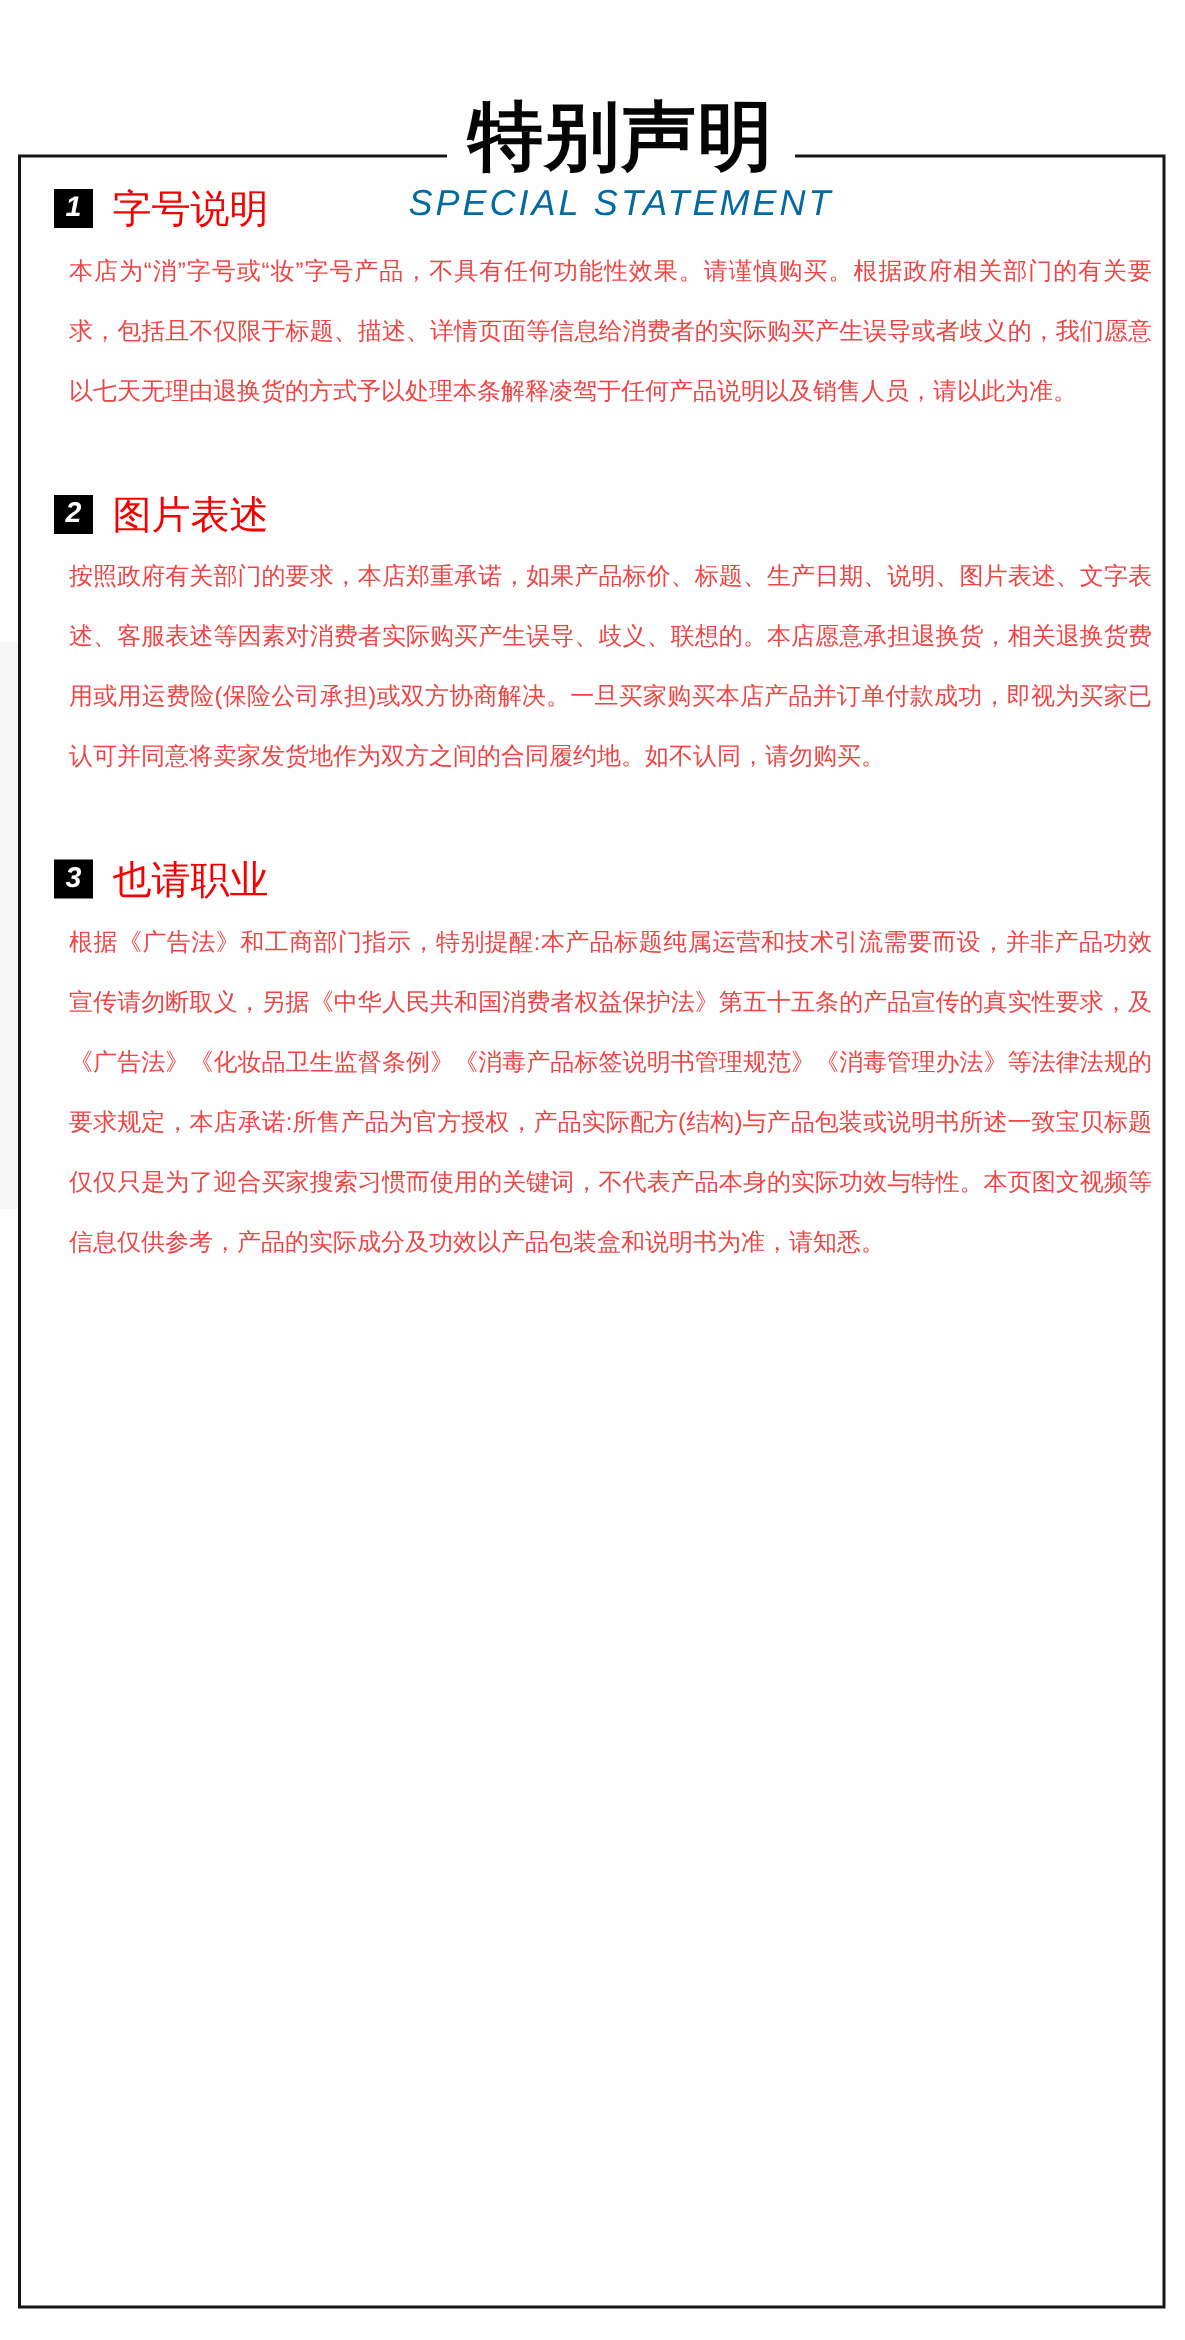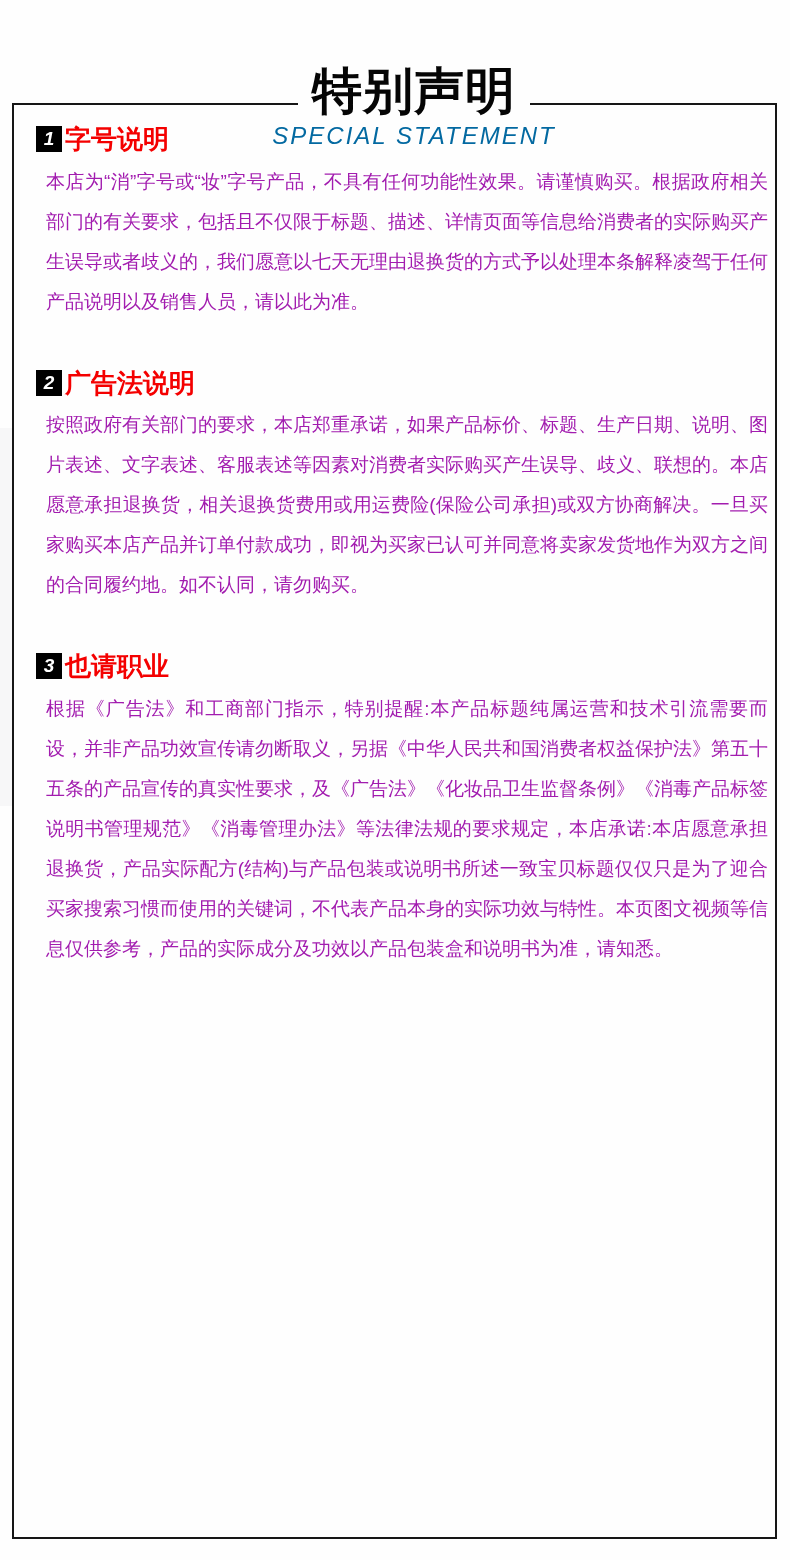--- a/index.html
+++ b/index.html
@@ -79,31 +79,31 @@
     background: #000000;
     color: #ffffff;
     font-size: 19px;
     font-weight: 700;
     font-style: italic;
     line-height: 26px;
     text-align: center;
     flex: 0 0 auto;
   }
   .section-heading {
-    margin-left: 3px;
+    margin-left: 13px;
     font-size: 26px;
-    font-weight: 700;
+    font-weight: 400;
     color: #f40000;
     line-height: 1.1;
   }
   .section-body p {
     margin: 8px 0 0 10px;
-    font-size: 19px;
+    font-size: 16px;
     line-height: 40px;
-    color: #a21caf;
+    color: #ef4444;
     text-align: justify;
     text-justify: inter-ideograph;
     word-break: break-all;
   }
   .section-body p + p { margin-top: 16px; }
 </style>
 </head>
 <body>
 
 <div class="page">
@@ -125,31 +125,31 @@
         <div class="section-heading">字号说明</div>
       </div>
       <div class="section-body">
         <p>本店为“消”字号或“妆”字号产品，不具有任何功能性效果。请谨慎购买。根据政府相关部门的有关要求，包括且不仅限于标题、描述、详情页面等信息给消费者的实际购买产生误导或者歧义的，我们愿意以七天无理由退换货的方式予以处理本条解释凌驾于任何产品说明以及销售人员，请以此为准。</p>
       </div>
     </div>
 
     <div class="section">
       <div class="section-head">
         <div class="badge">2</div>
-        <div class="section-heading">广告法说明</div>
+        <div class="section-heading">图片表述</div>
       </div>
       <div class="section-body">
         <p>按照政府有关部门的要求，本店郑重承诺，如果产品标价、标题、生产日期、说明、图片表述、文字表述、客服表述等因素对消费者实际购买产生误导、歧义、联想的。本店愿意承担退换货，相关退换货费用或用运费险(保险公司承担)或双方协商解决。一旦买家购买本店产品并订单付款成功，即视为买家已认可并同意将卖家发货地作为双方之间的合同履约地。如不认同，请勿购买。</p>
       </div>
     </div>
 
     <div class="section">
       <div class="section-head">
         <div class="badge">3</div>
         <div class="section-heading">也请职业</div>
       </div>
       <div class="section-body">
-        <p>根据《广告法》和工商部门指示，特别提醒:本产品标题纯属运营和技术引流需要而设，并非产品功效宣传请勿断取义，另据《中华人民共和国消费者权益保护法》第五十五条的产品宣传的真实性要求，及《广告法》《化妆品卫生监督条例》《消毒产品标签说明书管理规范》《消毒管理办法》等法律法规的要求规定，本店承诺:本店愿意承担退换货，产品实际配方(结构)与产品包装或说明书所述一致宝贝标题仅仅只是为了迎合买家搜索习惯而使用的关键词，不代表产品本身的实际功效与特性。本页图文视频等信息仅供参考，产品的实际成分及功效以产品包装盒和说明书为准，请知悉。</p>
+        <p>根据《广告法》和工商部门指示，特别提醒:本产品标题纯属运营和技术引流需要而设，并非产品功效宣传请勿断取义，另据《中华人民共和国消费者权益保护法》第五十五条的产品宣传的真实性要求，及《广告法》《化妆品卫生监督条例》《消毒产品标签说明书管理规范》《消毒管理办法》等法律法规的要求规定，本店承诺:所售产品为官方授权，产品实际配方(结构)与产品包装或说明书所述一致宝贝标题仅仅只是为了迎合买家搜索习惯而使用的关键词，不代表产品本身的实际功效与特性。本页图文视频等信息仅供参考，产品的实际成分及功效以产品包装盒和说明书为准，请知悉。</p>
       </div>
     </div>
 
   </div>
 </div>
 
 </body></html>

